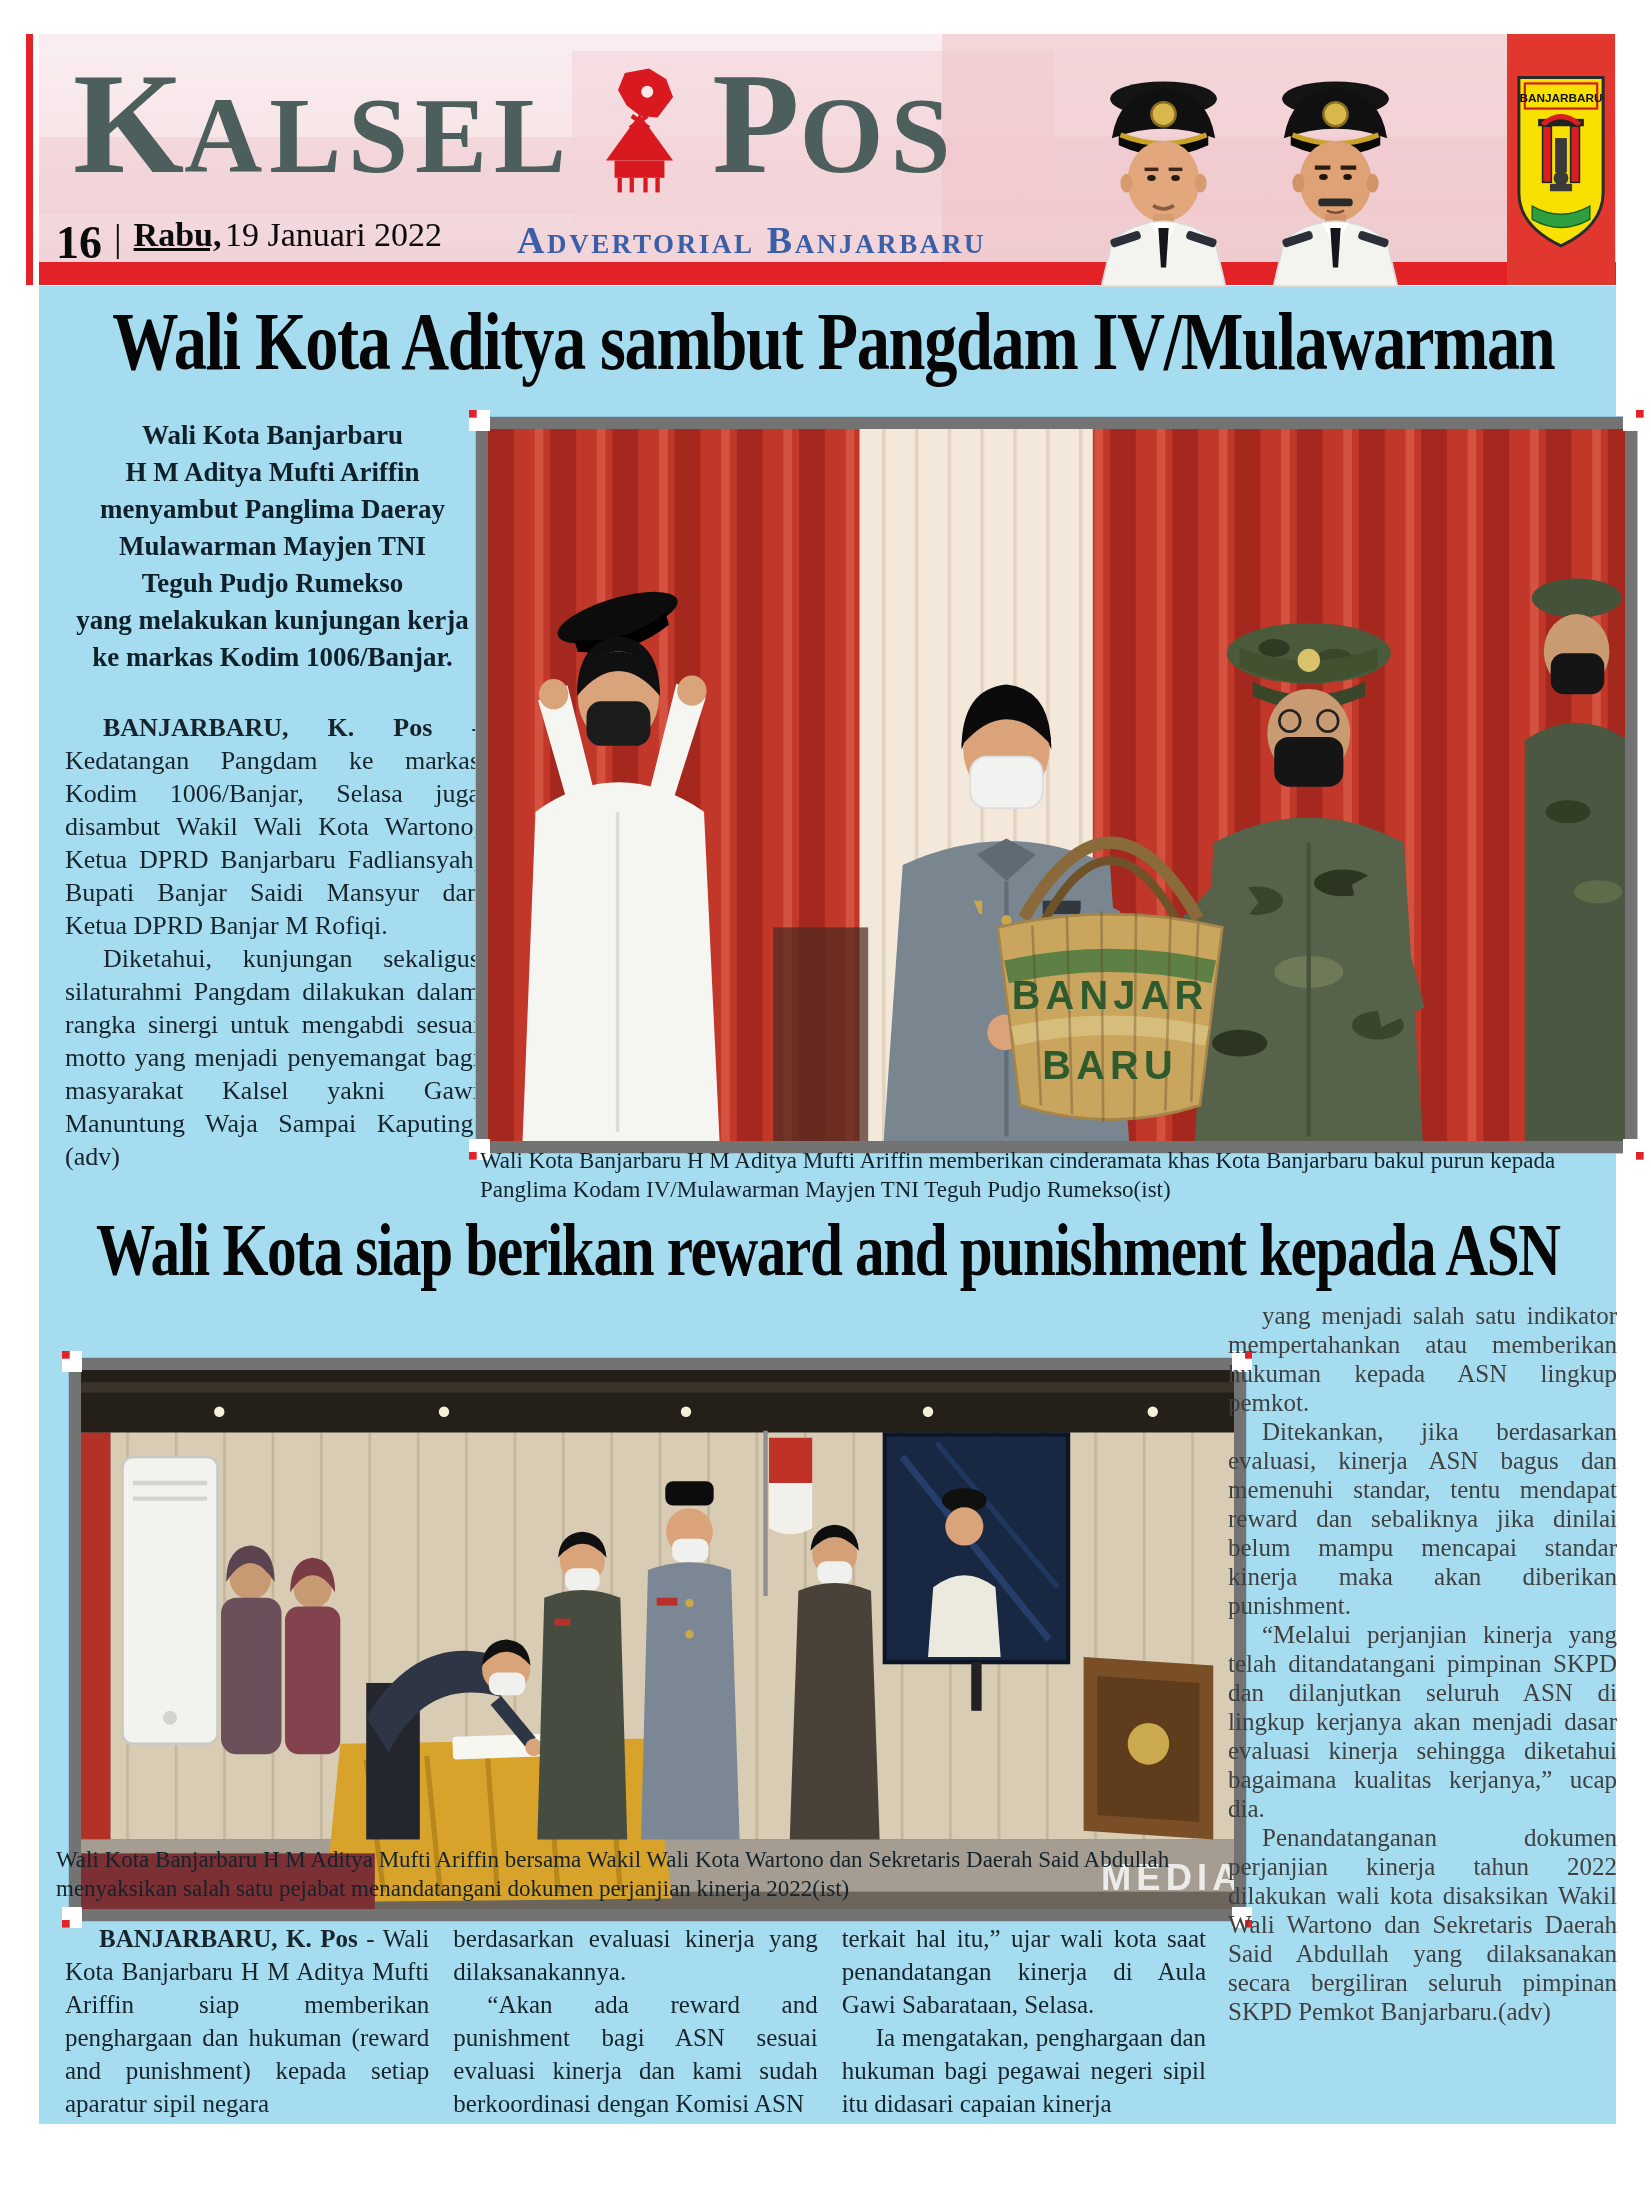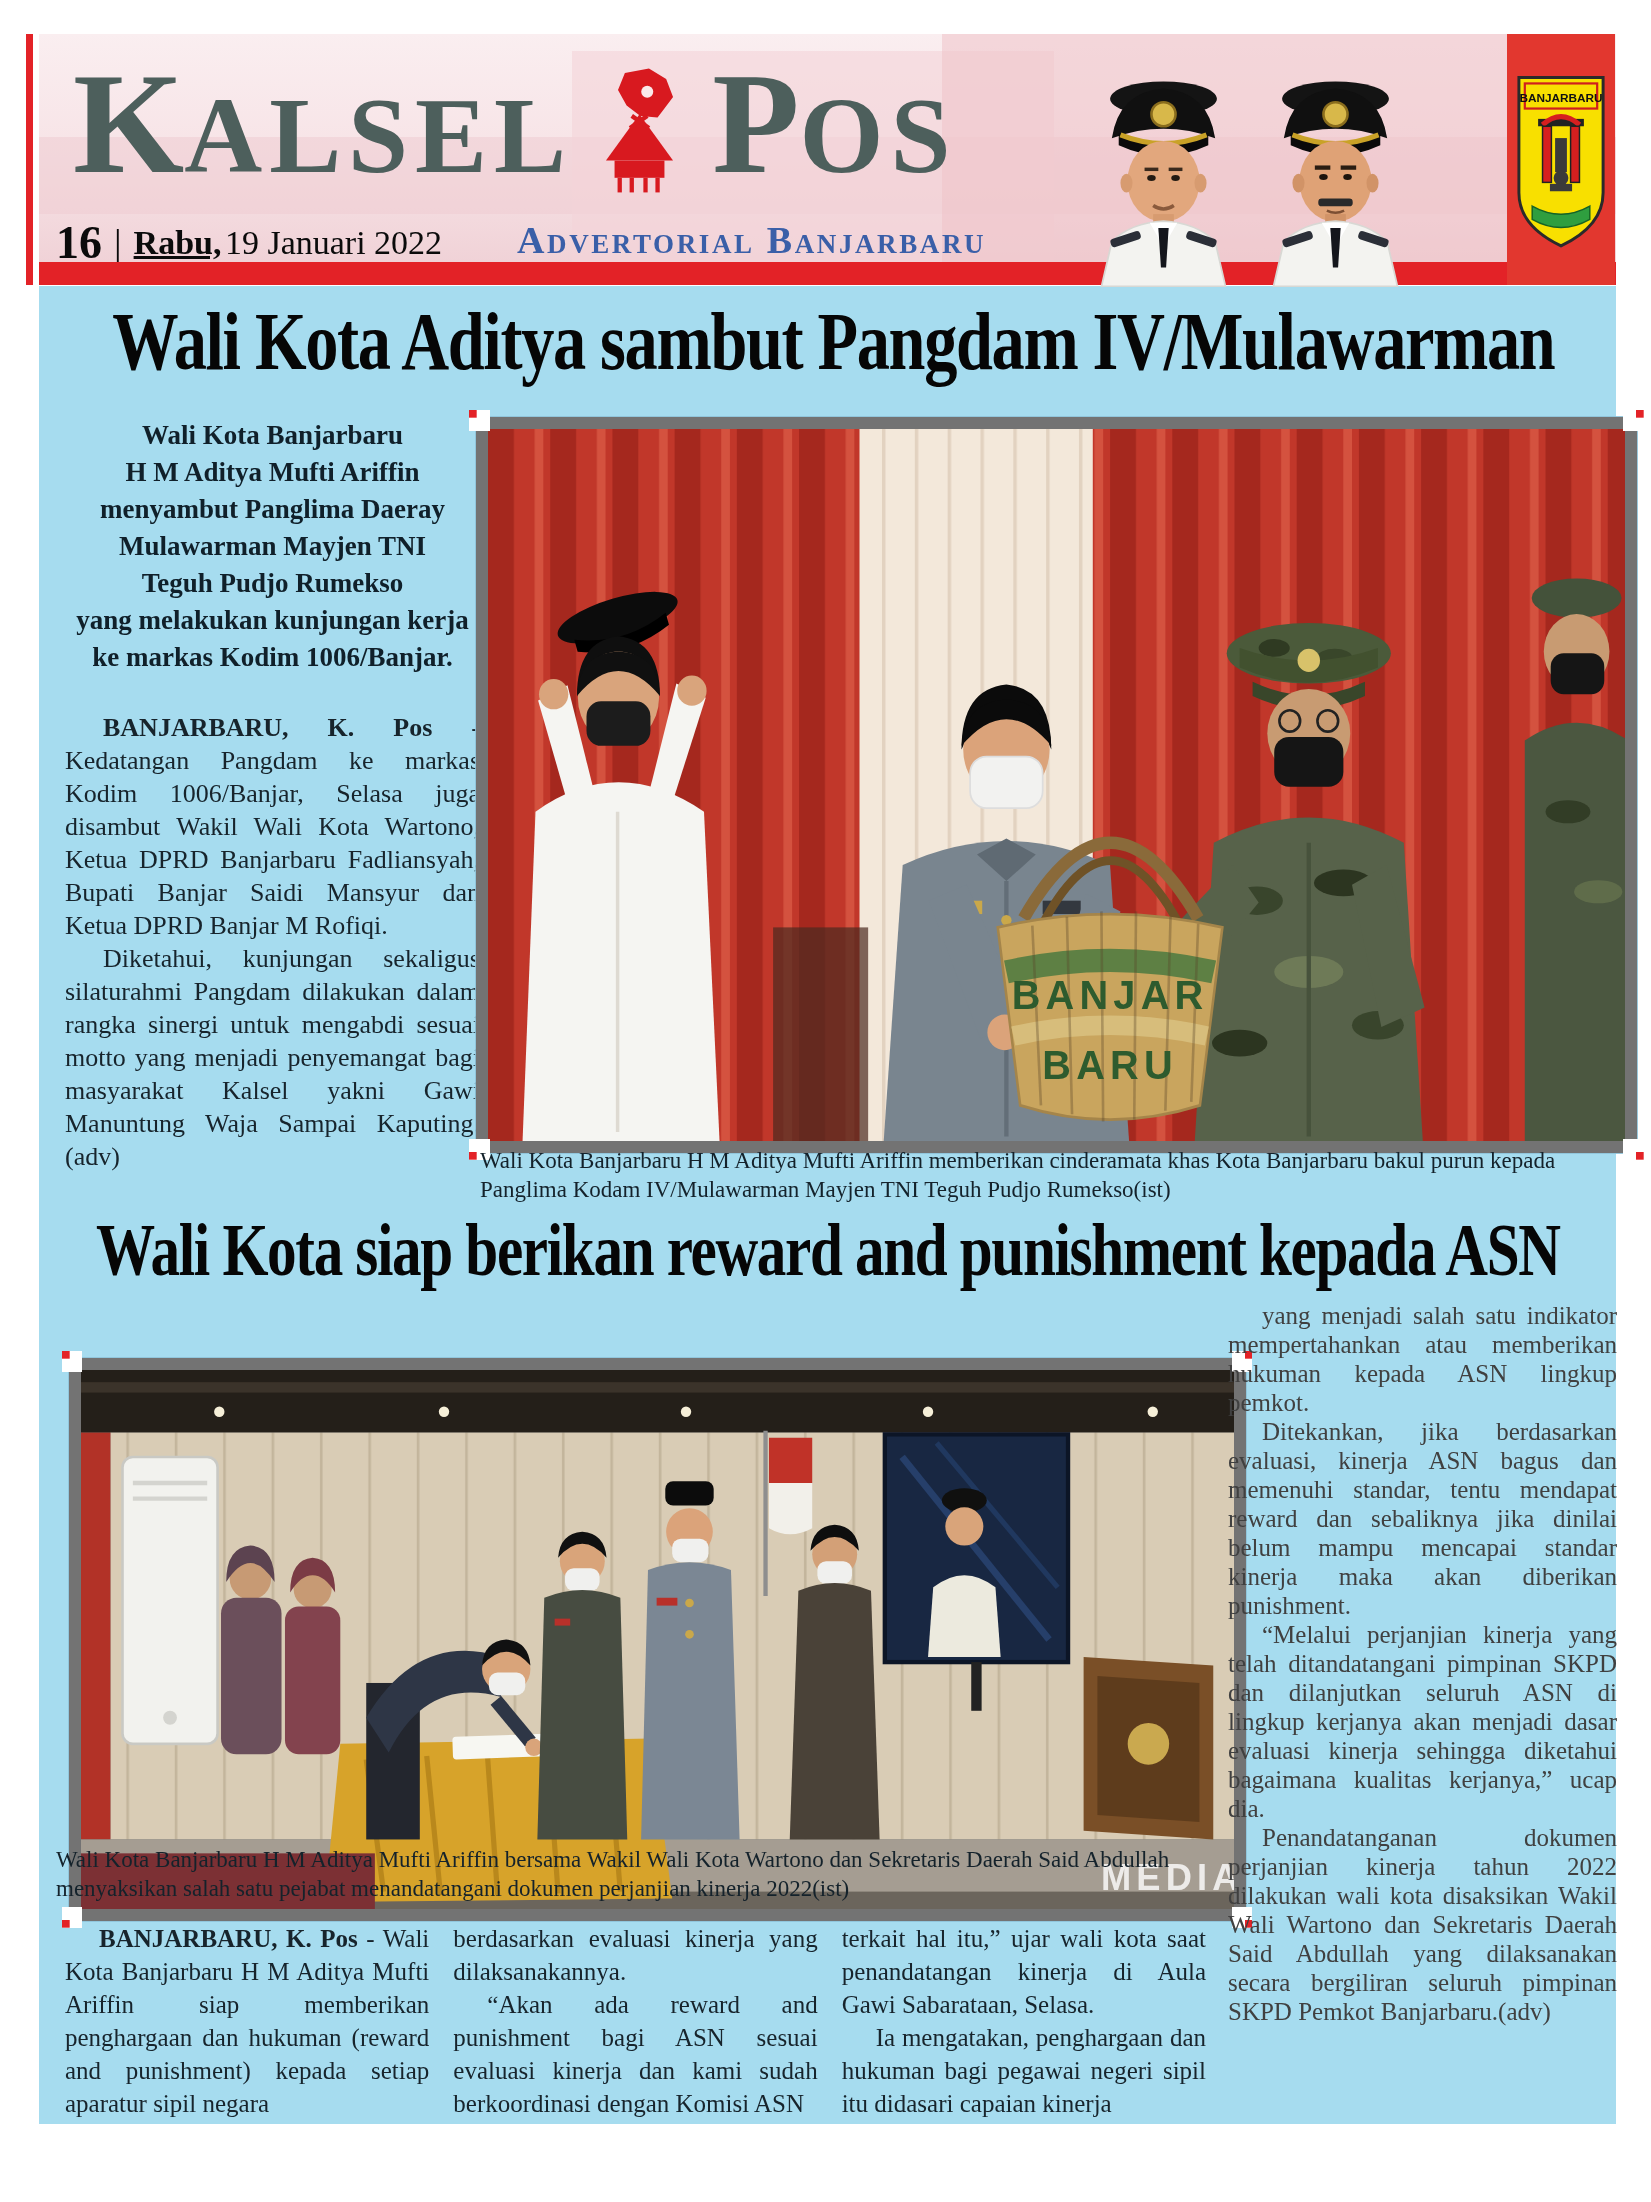--- a/index.html
+++ b/index.html
@@ -9,21 +9,21 @@
   .mast-redline{position:absolute;left:26px;top:34px;width:6.9px;height:251px;background:#e32227;}
   .masthead{position:absolute;left:39px;top:34px;width:1577px;height:228px;
             background:linear-gradient(180deg,#faeef0 0%,#f7e3e6 55%,#f0d2d7 100%);overflow:hidden;}
   .mast-art1{position:absolute;left:0;top:103px;width:100%;height:77px;background:#efccd1;opacity:.55;}
   .mast-art2{position:absolute;left:533px;top:17px;width:482px;height:211px;background:#f3d4d8;opacity:.6;}
   .mast-art3{position:absolute;left:903px;top:0;width:568px;height:228px;background:#eec3c9;opacity:.55;}
   .brand{position:absolute;left:34px;top:19px;display:flex;align-items:baseline;color:#4d5f5c;}
   .brand .big{font-size:143px;font-weight:700;line-height:1;}
   .brand .small{font-size:108px;font-weight:700;line-height:1;letter-spacing:6.9px;}
   .brand-icon{align-self:flex-end;margin:0 8.6px -3.4px 1.7px;}
-  .daterow{position:absolute;left:17px;top:182px;display:flex;align-items:center;gap:12px;color:#0b0b0b;}
+  .daterow{position:absolute;left:17px;top:182px;display:flex;align-items:flex-start;gap:12px;color:#0b0b0b;}
   .pgnum{font-size:46px;font-weight:700;}
   .dsep{font-size:38px;font-weight:400;}
   .dbold{font-size:34px;font-weight:700;text-decoration:underline;}
   .drest{font-size:34px;font-weight:400;}
   .section-title{position:absolute;left:478px;top:184px;font-size:38px;font-weight:700;
                  font-variant:small-caps;letter-spacing:2.6px;color:#3a5fa8;}
   .portrait{position:absolute;top:62px;width:155px;height:225px;z-index:3;}
   .portrait.p1{left:1086px;} .portrait.p2{left:1258px;}
   .logo-strip{position:absolute;left:1507px;top:34px;width:108px;height:251px;background:#e2372f;
               display:flex;align-items:center;justify-content:center;z-index:2;}

